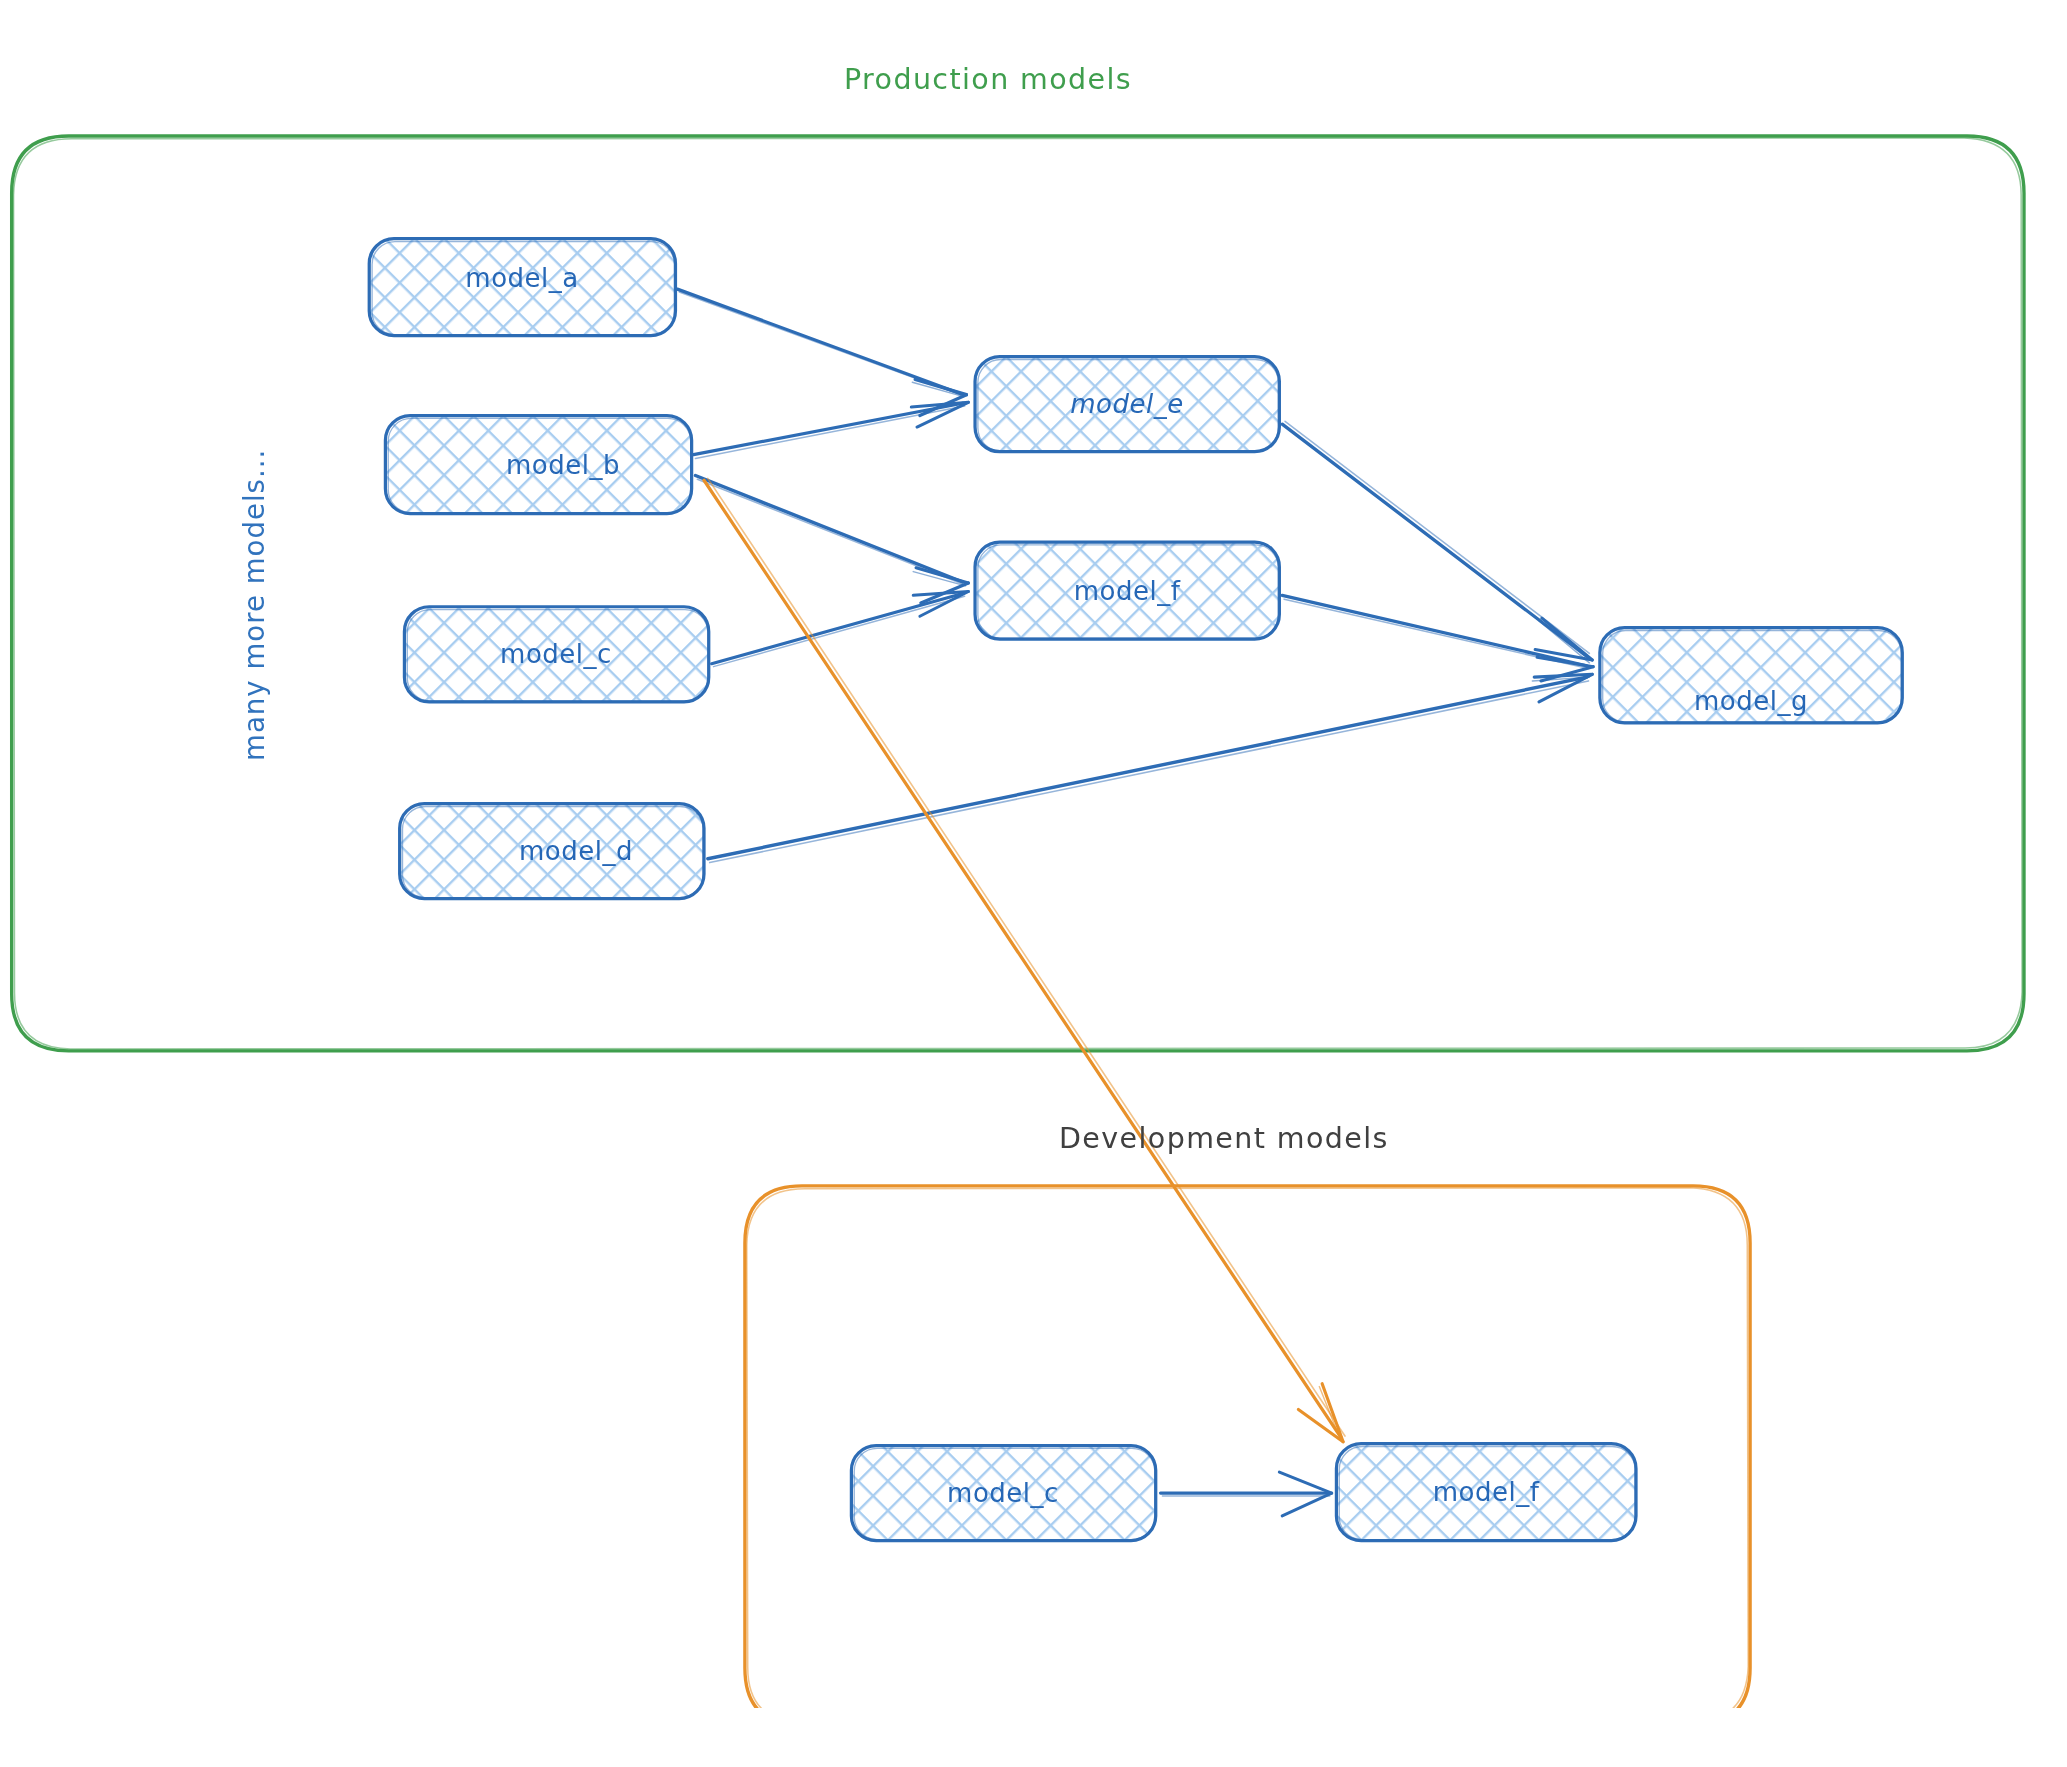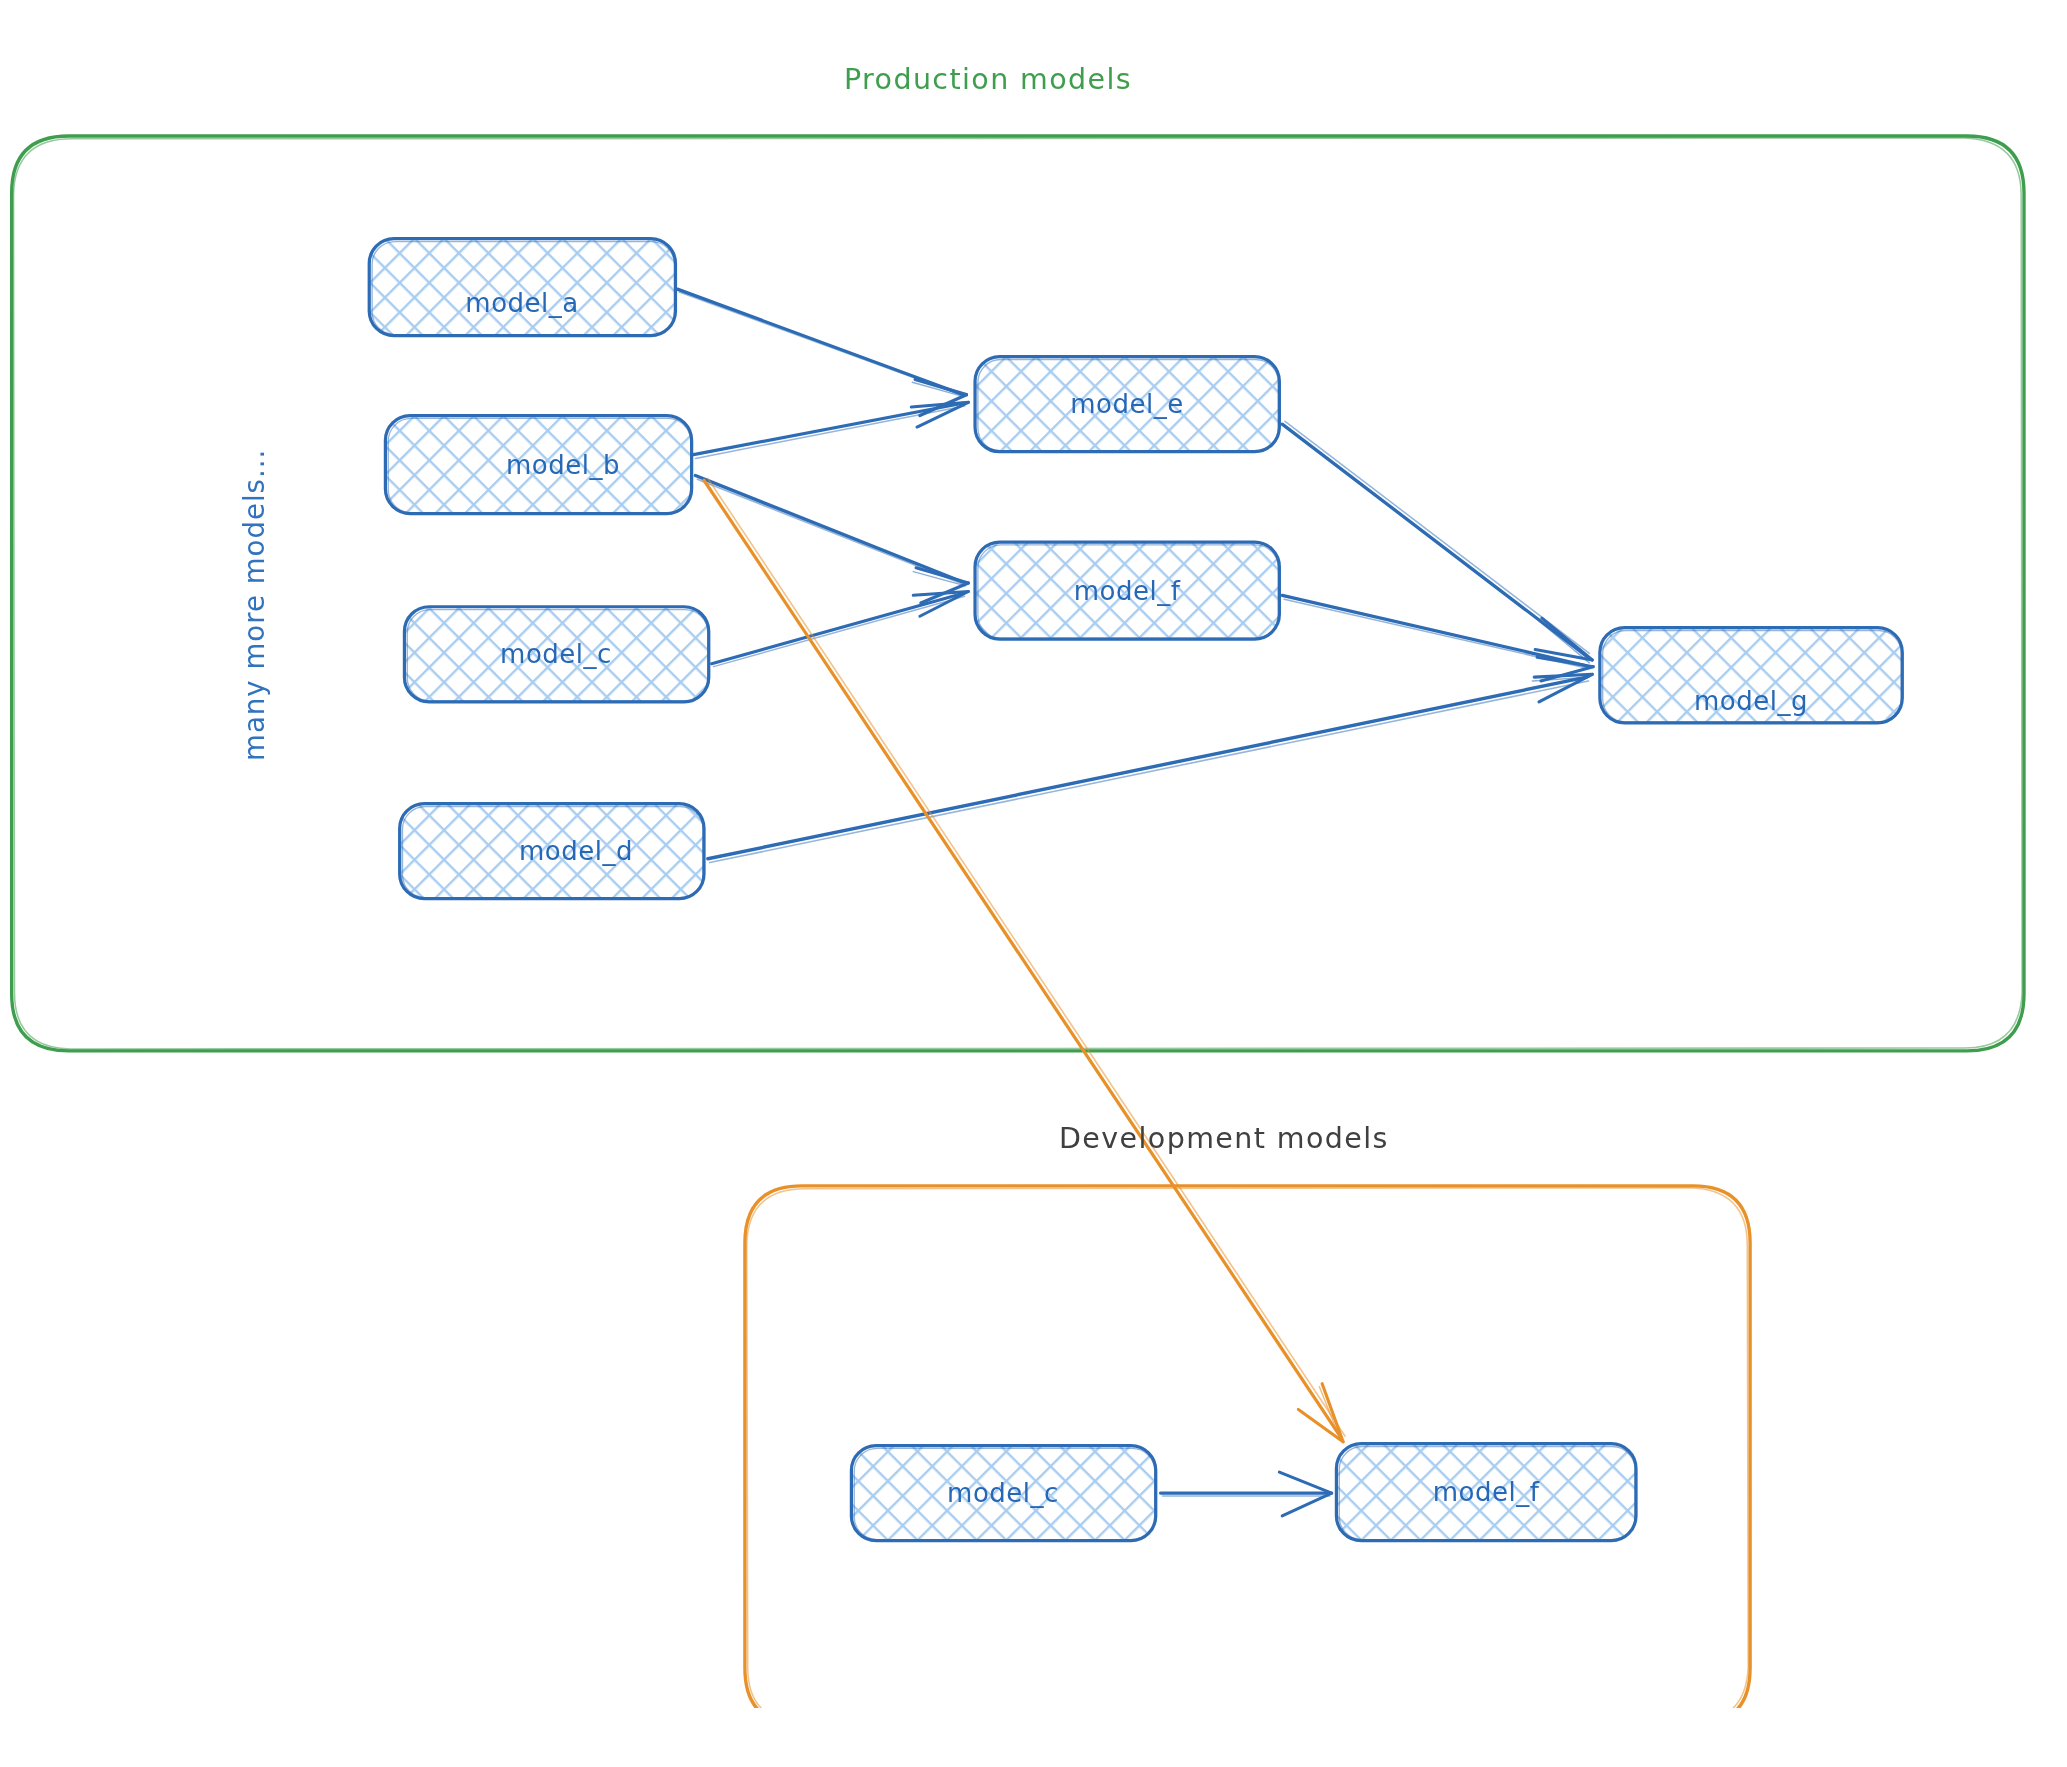--- a/index.html
+++ b/index.html
@@ -185,24 +185,24 @@
       <rect x="1408" y="1521" width="311" height="98" rx="24" ry="24" fill="none" stroke="#2d6cb5" stroke-width="1.4" opacity="0.5"></rect>
     </g>
   </svg>
 
   <div class="group-label" style="left:844px; top:63px; color:#3f9e4d;">Production models</div>
 
   <div class="group-label" style="left:1059px; top:1122px; color:#404040;">Development models</div>
 
   <div class="side-note" style="left:238px; top:761px; transform: rotate(-90deg);">many more models...</div>
 
-  <div class="node-label" style="left:522px; top:303px;text-align:right;">model_a</div>
+  <div class="node-label" style="left:522px; top:278px;text-align:right;">model_a</div>
   <div class="node-label" style="left:563px; top:465px;">model_b</div>
   <div class="node-label" style="left:556px; top:654px;">model_c</div>
   <div class="node-label" style="left:576px; top:851px;">model_d</div>
-  <div class="node-label" style="left:1127px; top:404px;">model_e</div>
+  <div class="node-label" style="left:1127px; top:404px;font-style:italic;">model_e</div>
   <div class="node-label" style="left:1127px; top:591px;">model_f</div>
   <div class="node-label" style="left:1751px; top:701px;">model_g</div>
   <div class="node-label" style="left:1003px; top:1493px;">model_c</div>
   <div class="node-label" style="left:1486px; top:1492px;">model_f</div>
 
 </div>
 
 
 </body></html>

